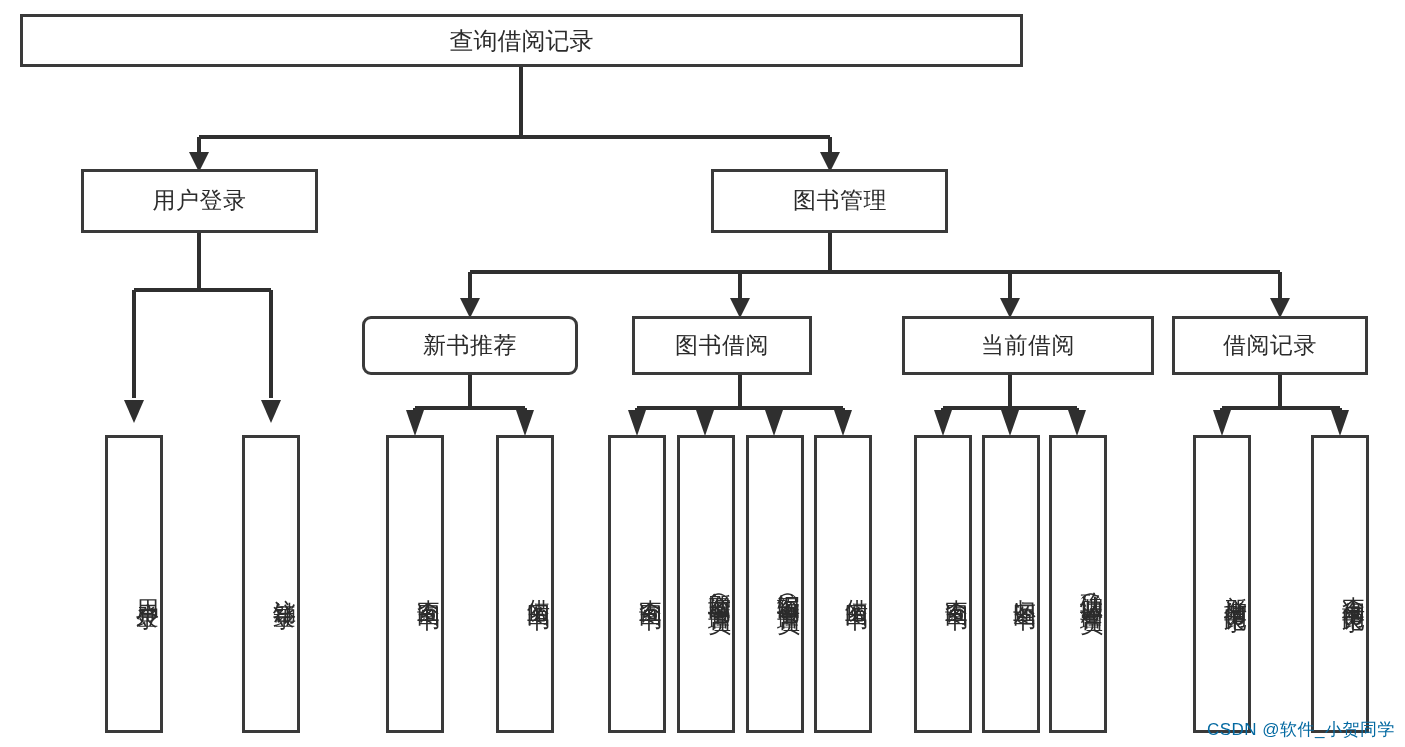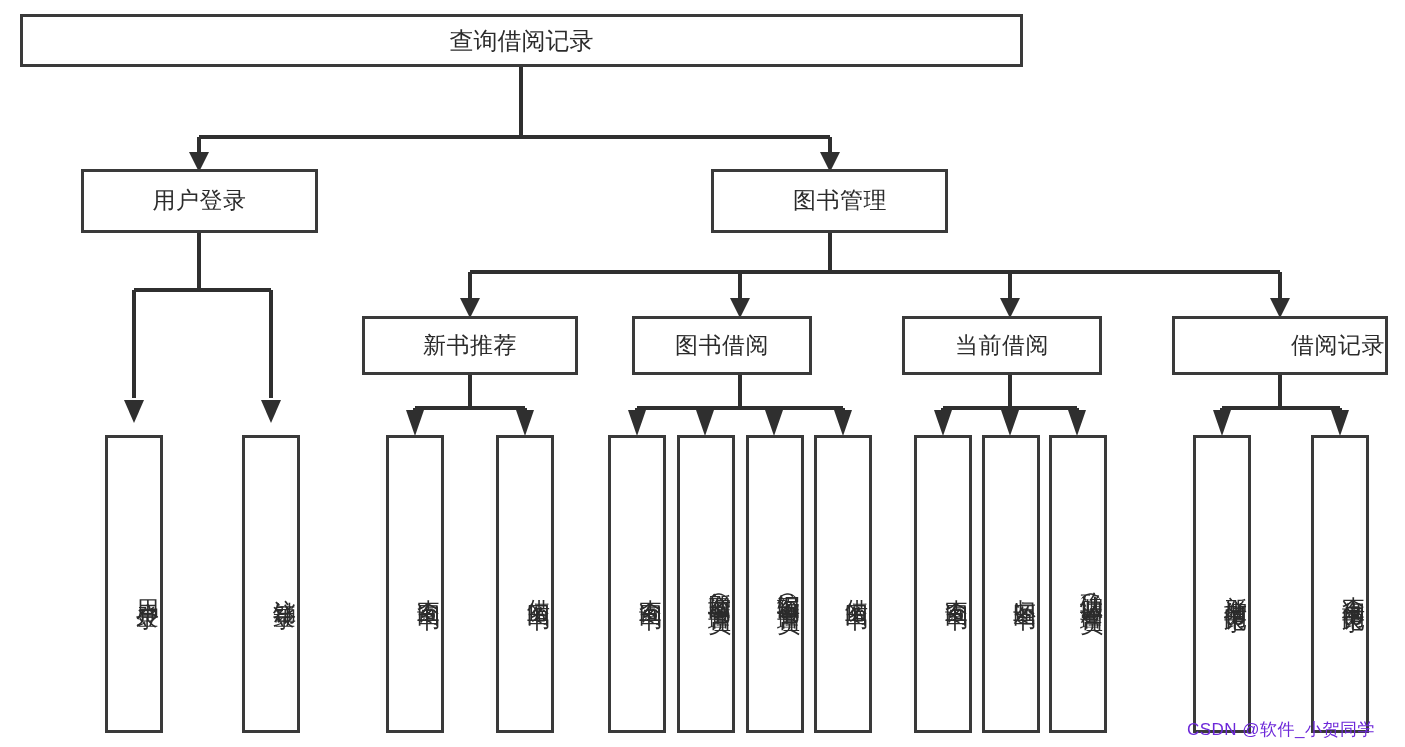--- a/index.html
+++ b/index.html
@@ -57,24 +57,24 @@
   }
   .node.leaf > .vtext {
     writing-mode: vertical-rl;
     text-orientation: upright;
     display: block;
     white-space: nowrap;
     text-align: center;
   }
   .watermark {
     position: absolute;
-    right: 30px;
+    right: 10px;
     bottom: 6px;
     font-size: 17px;
-    color: #6d28d9;
+    color: #0369a1;
     white-space: nowrap;
     letter-spacing: 0.5px;
   }
 </style>
 </head>
 <body>
 
 <div id="diagram-root">
 
   <svg class="edges" viewBox="0 0 1405 747">
@@ -156,30 +156,30 @@
     <span>查询借阅记录</span>
   </div>
 
   <div class="node h" style="left:81px; top:169px; width:237px; height:64px;">
     <span>用户登录</span>
   </div>
   <div class="node h" style="left:711px; top:169px; width:237px; height:64px;padding-left:21px;">
     <span>图书管理</span>
   </div>
 
-  <div class="node h" style="left:362px; top:316px; width:216px; height:59px;">
+  <div class="node h" style="left:362px; top:316px; width:216px; height:59px;border-radius:9px;">
     <span>新书推荐</span>
   </div>
   <div class="node h" style="left:632px; top:316px; width:180px; height:59px;">
     <span>图书借阅</span>
   </div>
-  <div class="node h" style="left:902px; top:316px; width:200px; height:59px;">
+  <div class="node h" style="left:902px; top:316px; width:252px; height:59px;">
     <span>当前借阅</span>
   </div>
-  <div class="node h" style="left:1172px; top:316px; width:216px; height:59px;justify-content:flex-end;">
+  <div class="node h" style="left:1172px; top:316px; width:196px; height:59px;">
     <span>借阅记录</span>
   </div>
 
   <div class="node leaf" style="left:105px; top:435px; width:58px; height:298px;">
     <span class="vtext">用户登录</span>
   </div>
   <div class="node leaf" style="left:242px; top:435px; width:58px; height:298px;">
     <span class="vtext">注销登录</span>
   </div>
 

